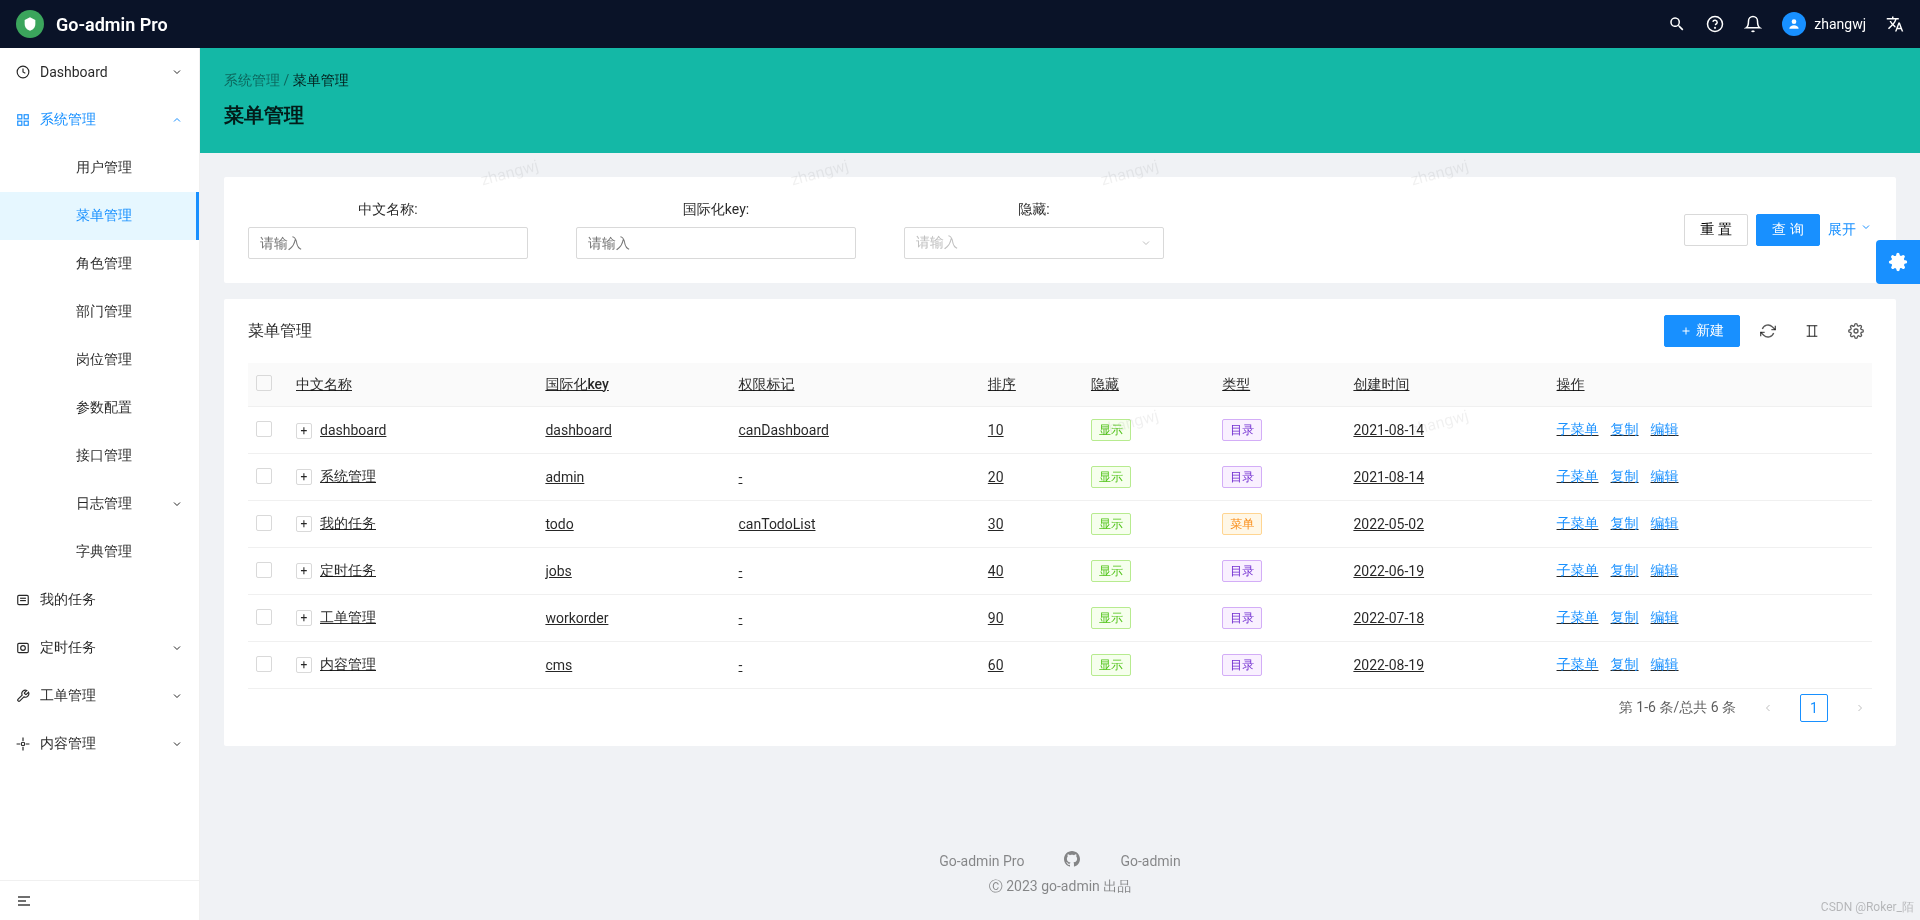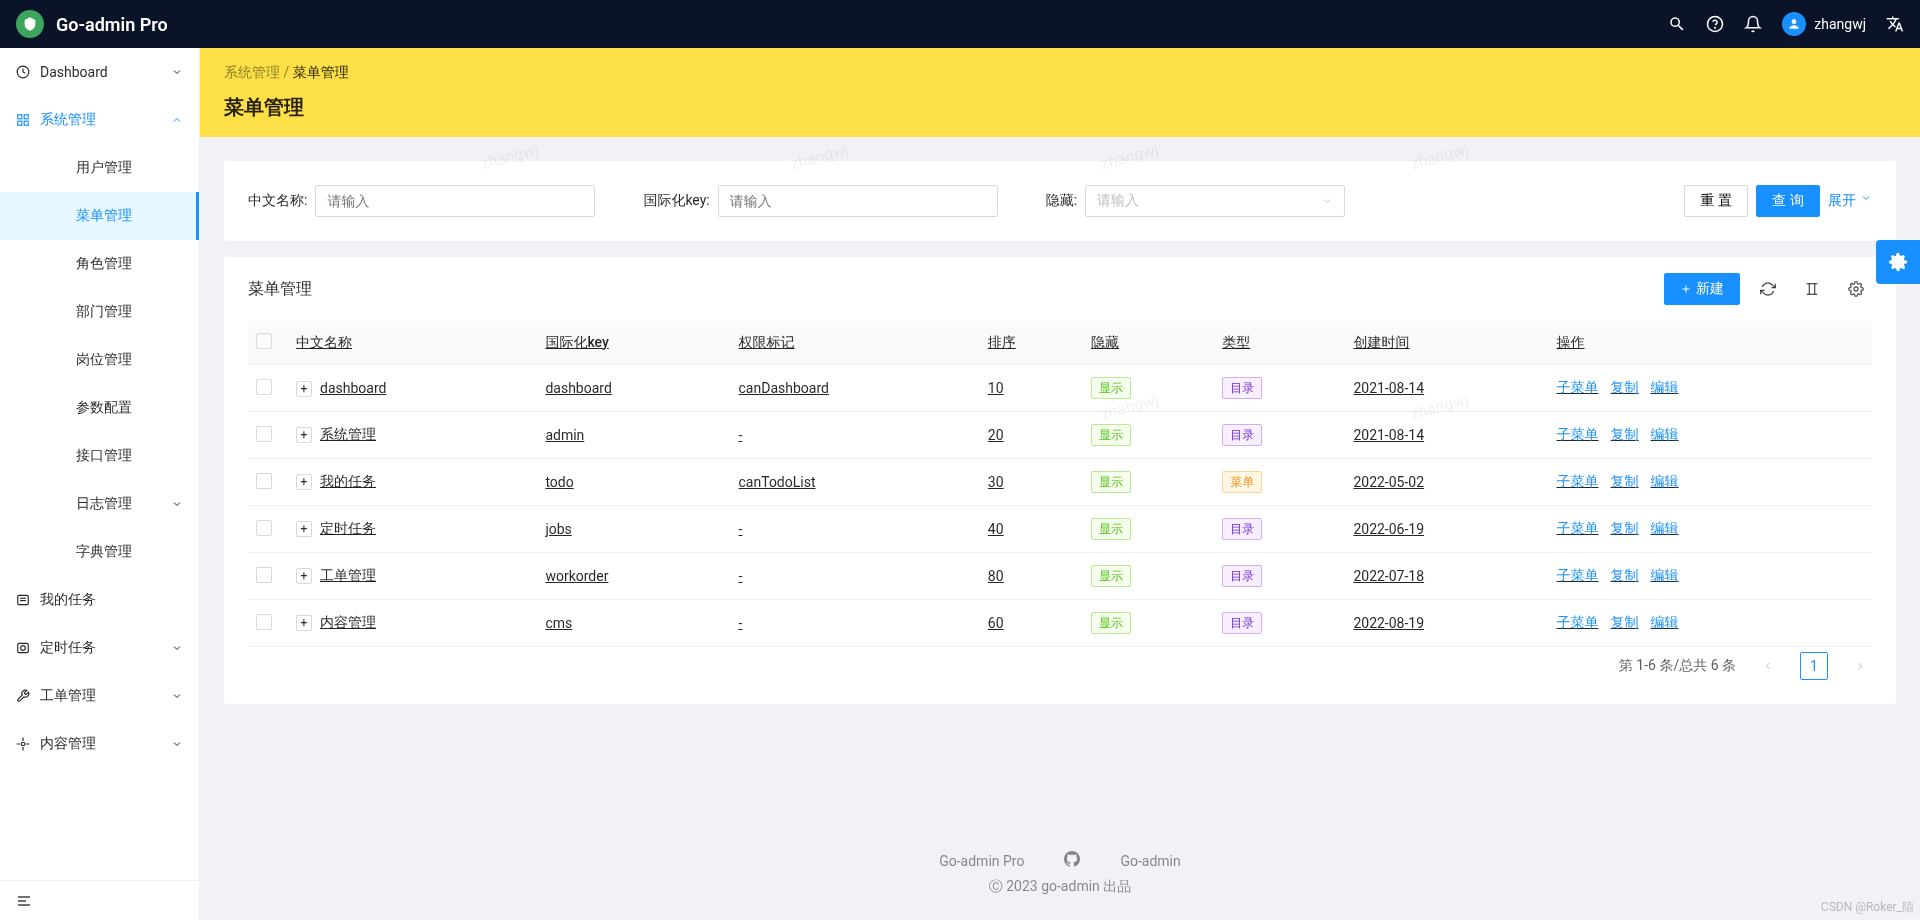--- a/index.html
+++ b/index.html
@@ -20,29 +20,29 @@
 .menu-item { display: flex; align-items: center; padding: 0 16px; height: 48px; cursor: pointer; color: rgba(0,0,0,0.85); gap: 10px; }
 .menu-item .label { flex: 1; }
 .menu-item.active { background: #e6f7ff; color: #1890ff; border-right: 3px solid #1890ff; }
 .menu-item.selected { color: #1890ff; }
 .menu-item.sub { padding-left: 76px; }
 .menu-icon { width: 14px; height: 14px; display: inline-flex; align-items: center; justify-content: center; }
 .chevron { width: 12px; height: 12px; }
 .sidebar-footer { height: 40px; border-top: 1px solid #f0f0f0; display: flex; align-items: center; padding: 0 16px; cursor: pointer; }
 
 .main { flex: 1; overflow-y: auto; display: flex; flex-direction: column; }
-.page-header { background: #fde047; padding: 16px 24px; }
+.page-header { background: #14b8a6; padding: 24px 24px; }
 .breadcrumb { color: rgba(0,0,0,0.45); font-size: 14px; margin-bottom: 12px; }
 .breadcrumb .last { color: rgba(0,0,0,0.85); }
 .page-title { font-size: 20px; font-weight: 600; }
 
 .content { padding: 24px; flex: 1; }
 .card { background: #fff; border-radius: 2px; padding: 24px; margin-bottom: 16px; }
 .search-form { display: flex; align-items: center; gap: 48px; }
-.form-item { display: flex; align-items: center; gap: 8px; }
+.form-item { display: flex; align-items: center; gap: 8px; flex-direction: column; }
 .form-label { color: rgba(0,0,0,0.85); white-space: nowrap; }
 .form-input { border: 1px solid #d9d9d9; border-radius: 2px; padding: 4px 11px; height: 32px; width: 280px; font-size: 14px; outline: none; }
 .form-select { border: 1px solid #d9d9d9; border-radius: 2px; padding: 4px 11px; height: 32px; width: 260px; display: flex; align-items: center; justify-content: space-between; color: #bfbfbf; cursor: pointer; }
 .form-actions { margin-left: auto; display: flex; gap: 8px; align-items: center; }
 .btn { border: 1px solid #d9d9d9; background: #fff; border-radius: 2px; padding: 4px 15px; height: 32px; cursor: pointer; font-size: 14px; display: inline-flex; align-items: center; gap: 4px; }
 .btn-primary { background: #1890ff; border-color: #1890ff; color: #fff; }
 .link { color: #1890ff; cursor: pointer; display: inline-flex; align-items: flex-start; gap: 4px; }
 
 .table-card { background: #fff; border-radius: 2px; padding: 16px 24px 24px; }
 .table-toolbar { display: flex; align-items: center; justify-content: space-between; margin-bottom: 16px; }
@@ -395,21 +395,21 @@
       <a>复制</a>
       <a>编辑</a>
     </div>
                 </td>
               </tr>
               <tr>
     <td><span class="checkbox"></span></td>
     <td><span class="expand-btn">+</span><span>工单管理</span></td>
     <td>workorder</td>
     <td>-</td>
-    <td>80</td>
+    <td>90</td>
     <td><span class="tag tag-green">显示</span></td>
     <td><span class="tag tag-purple">目录</span></td>
     <td>2022-07-18</td>
     <td>
                   <div class="action-links">
       <a>子菜单</a>
       <a>复制</a>
       <a>编辑</a>
     </div>
                 </td>

